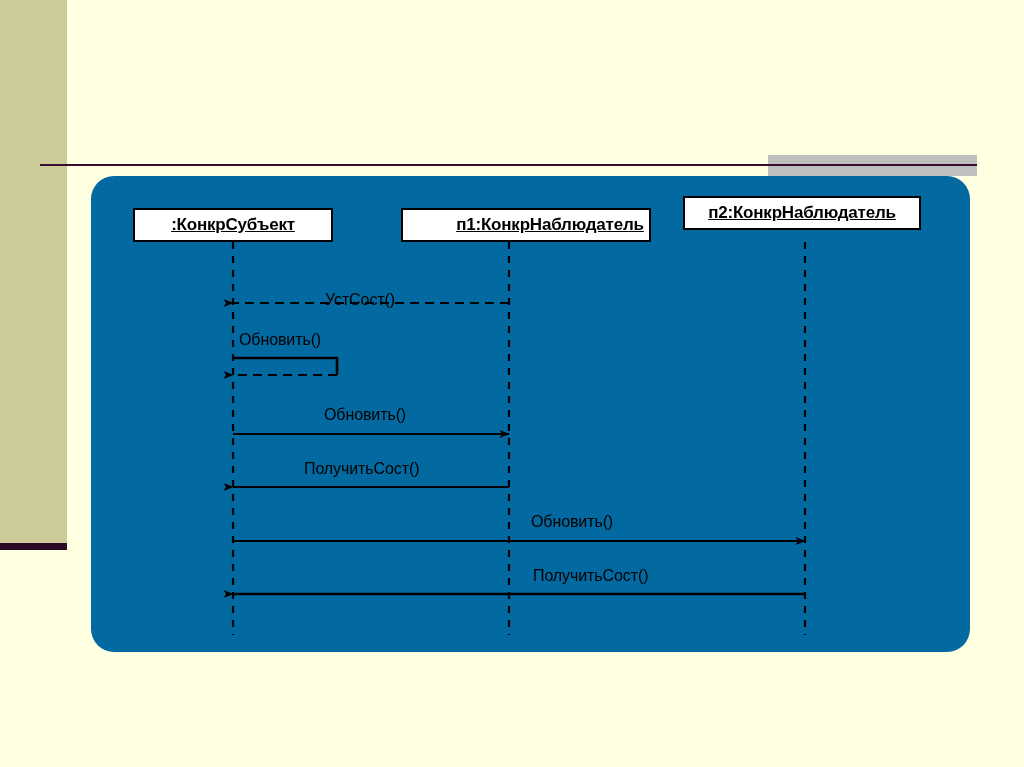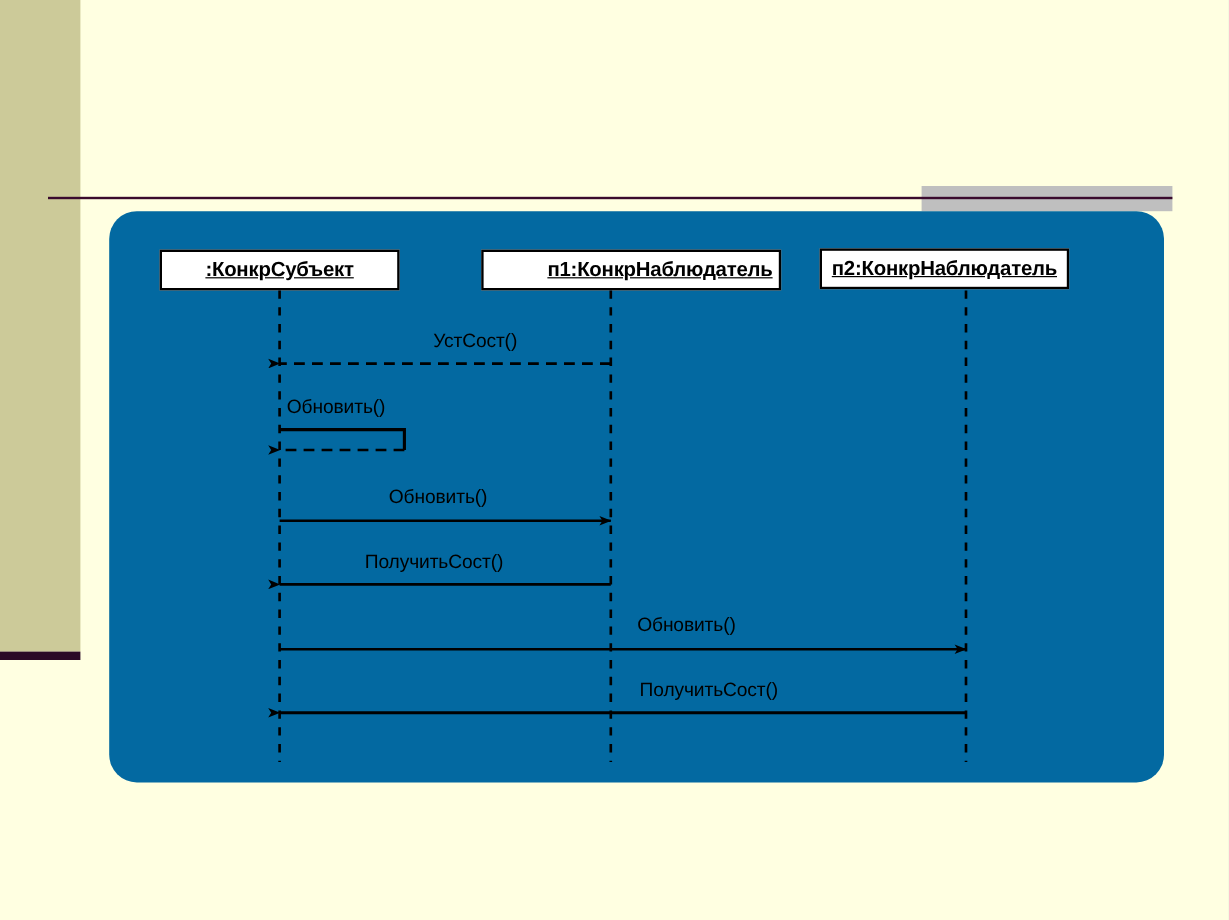--- a/index.html
+++ b/index.html
@@ -117,21 +117,21 @@
 <div class="diagram-panel">
 
   <div class="obj-box" style="left:42px; top:32px; width:200px;">
     <span class="obj-label">:КонкрСубъект</span>
   </div>
 
   <div class="obj-box" style="left:310px; top:32px; width:250px;padding-left:48px;">
     <span class="obj-label">п1:КонкрНаблюдатель</span>
   </div>
 
-  <div class="obj-box" style="left:592px; top:31px; width:208px;text-align:center;">
+  <div class="obj-box" style="left:592px; top:20px; width:238px;text-align:center;">
     <span class="obj-label">п2:КонкрНаблюдатель</span>
   </div>
 
   <div class="diagram-stage">
     <svg width="879" height="476" viewBox="0 0 879 476" xmlns="http://www.w3.org/2000/svg">
       <defs>
         <marker id="arrow-left" markerWidth="12" markerHeight="12" refX="1.5" refY="4" orient="auto" markerUnits="userSpaceOnUse">
           <path d="M 11,0 L 1,4 L 11,8 L 8.5,4 Z" fill="#000000"></path>
         </marker>
         <marker id="arrow-right" markerWidth="12" markerHeight="12" refX="10.5" refY="4" orient="auto" markerUnits="userSpaceOnUse">
@@ -155,21 +155,21 @@
       <line x1="142" y1="258" x2="418" y2="258" stroke="#000000" stroke-width="2.2" marker-end="url(#arrow-right)"></line>
 
       <line x1="418" y1="311" x2="142" y2="311" stroke="#000000" stroke-width="2.2" marker-end="url(#arrow-left)"></line>
 
       <line x1="142" y1="365" x2="714" y2="365" stroke="#000000" stroke-width="2.2" marker-end="url(#arrow-right)"></line>
 
       <line x1="714" y1="418" x2="142" y2="418" stroke="#000000" stroke-width="2.6" marker-end="url(#arrow-left)"></line>
     </svg>
   </div>
 
-  <div class="msg-label" style="left:234px; top:100px;margin-left:36px;">УстСост()</div>
+  <div class="msg-label" style="left:234px; top:115px;">УстСост()</div>
 
   <div class="msg-label" style="left:148px; top:155px;">Обновить()</div>
 
   <div class="msg-label" style="left:233px; top:230px;">Обновить()</div>
 
   <div class="msg-label" style="left:213px; top:284px;">ПолучитьСост()</div>
 
   <div class="msg-label" style="left:440px; top:337px;">Обновить()</div>
 
   <div class="msg-label" style="left:442px; top:391px;">ПолучитьСост()</div>

